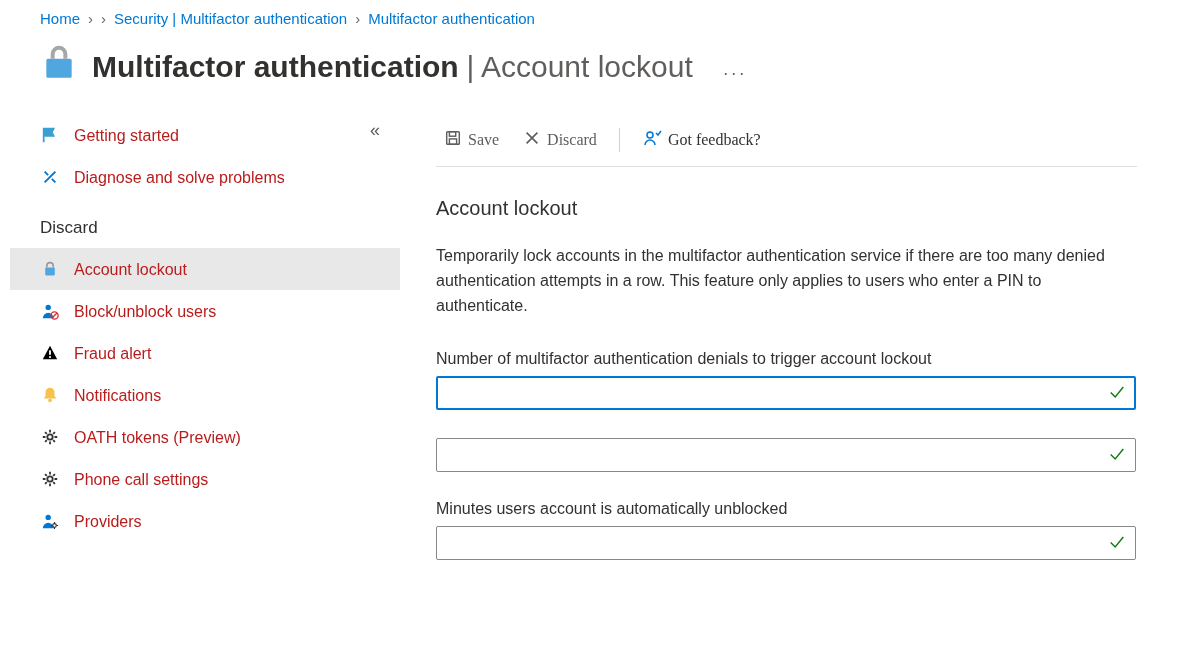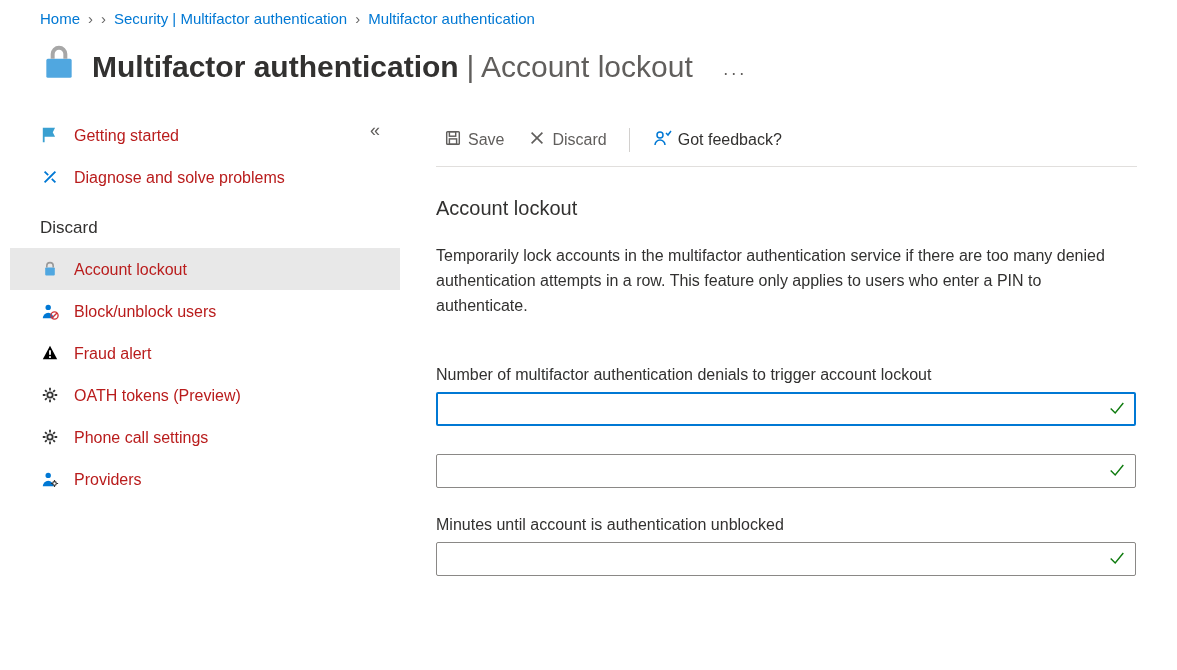--- a/index.html
+++ b/index.html
@@ -99,21 +99,21 @@
     .toolbar-btn {
       display: flex;
       align-items: center;
       gap: 6px;
       padding: 4px 8px;
       background: none;
       border: none;
       font-size: 16px;
       cursor: pointer;
       color: #605e5c;
-      font-family: Liberation Sans, sans-serif;
+      font-family: Liberation Serif, serif;
     }
     .toolbar-btn.feedback { color: #0078d4; }
     .toolbar-btn.feedback svg { stroke: #0078d4; }
     .toolbar-sep {
       width: 1px;
       height: 24px;
       background: #d2d0ce;
       margin: 0 6px;
     }
     .content {
@@ -122,21 +122,21 @@
     .section-title {
       font-size: 20px;
       font-weight: 400;
       color: #323130;
       margin-bottom: 24px;
     }
     .section-desc {
       font-size: 16px;
       color: #323130;
       line-height: 1.55;
-      margin-bottom: 48px;
+      margin-bottom: 32px;
       max-width: 720px;
     }
     .form-group {
       margin-bottom: 28px;
     }
     .form-label {
       display: block;
       font-size: 16px;
       color: #323130;
       margin-bottom: 8px;
@@ -239,20 +239,29 @@
     </div>
     <div class="sidebar-item">
       <span class="icon">
         <svg viewBox="0 0 20 20" width="18" height="18">
             <path d="M10 2 L18 17 L2 17 Z" fill="#000"></path>
             <rect x="9" y="7" width="2" height="5" fill="#fff"></rect>
             <rect x="9" y="13.5" width="2" height="2" fill="#fff"></rect>
           </svg>
       </span>
       <span>Fraud alert</span>
+    </div>
+    <div class="sidebar-item">
+      <span class="icon">
+        <svg viewBox="0 0 20 20" width="18" height="18">
+            <path d="M10 2 a5 5 0 0 1 5 5 v4 l2 3 H3 l2 -3 V7 a5 5 0 0 1 5 -5 Z" fill="#f8c14b"></path>
+            <circle cx="10" cy="16" r="2" fill="#f8c14b"></circle>
+          </svg>
+      </span>
+      <span>Notifications</span>
     </div>
     <div class="sidebar-item">
       <span class="icon">
         <svg viewBox="0 0 20 20" width="18" height="18">
             <circle cx="10" cy="10" r="3" fill="none" stroke="#333" stroke-width="2"></circle>
             <path d="M10 2 v3 M10 15 v3 M2 10 h3 M15 10 h3 M4.5 4.5 l2 2 M13.5 13.5 l2 2 M4.5 15.5 l2 -2 M13.5 6.5 l2 -2" stroke="#333" stroke-width="2"></path>
           </svg>
       </span>
       <span>OATH tokens (Preview)</span>
     </div>
@@ -332,21 +341,21 @@
           <input class="form-input" type="text" value="" style="">
           <span class="check-icon">
             <svg width="18" height="18" viewBox="0 0 20 20">
                 <path d="M3 11 L8 16 L17 5" stroke="#107c10" stroke-width="1.6" fill="none"></path>
               </svg>
           </span>
         </div>
       </div>
 
       <div class="form-group">
-        <label class="form-label">Minutes until account is authentication unblocked</label>
+        <label class="form-label">Minutes users account is automatically unblocked</label>
         <div class="form-input-wrap">
           <input class="form-input" type="text" value="" style="">
           <span class="check-icon">
             <svg width="18" height="18" viewBox="0 0 20 20">
                 <path d="M3 11 L8 16 L17 5" stroke="#107c10" stroke-width="1.6" fill="none"></path>
               </svg>
           </span>
         </div>
       </div>
     </div>

